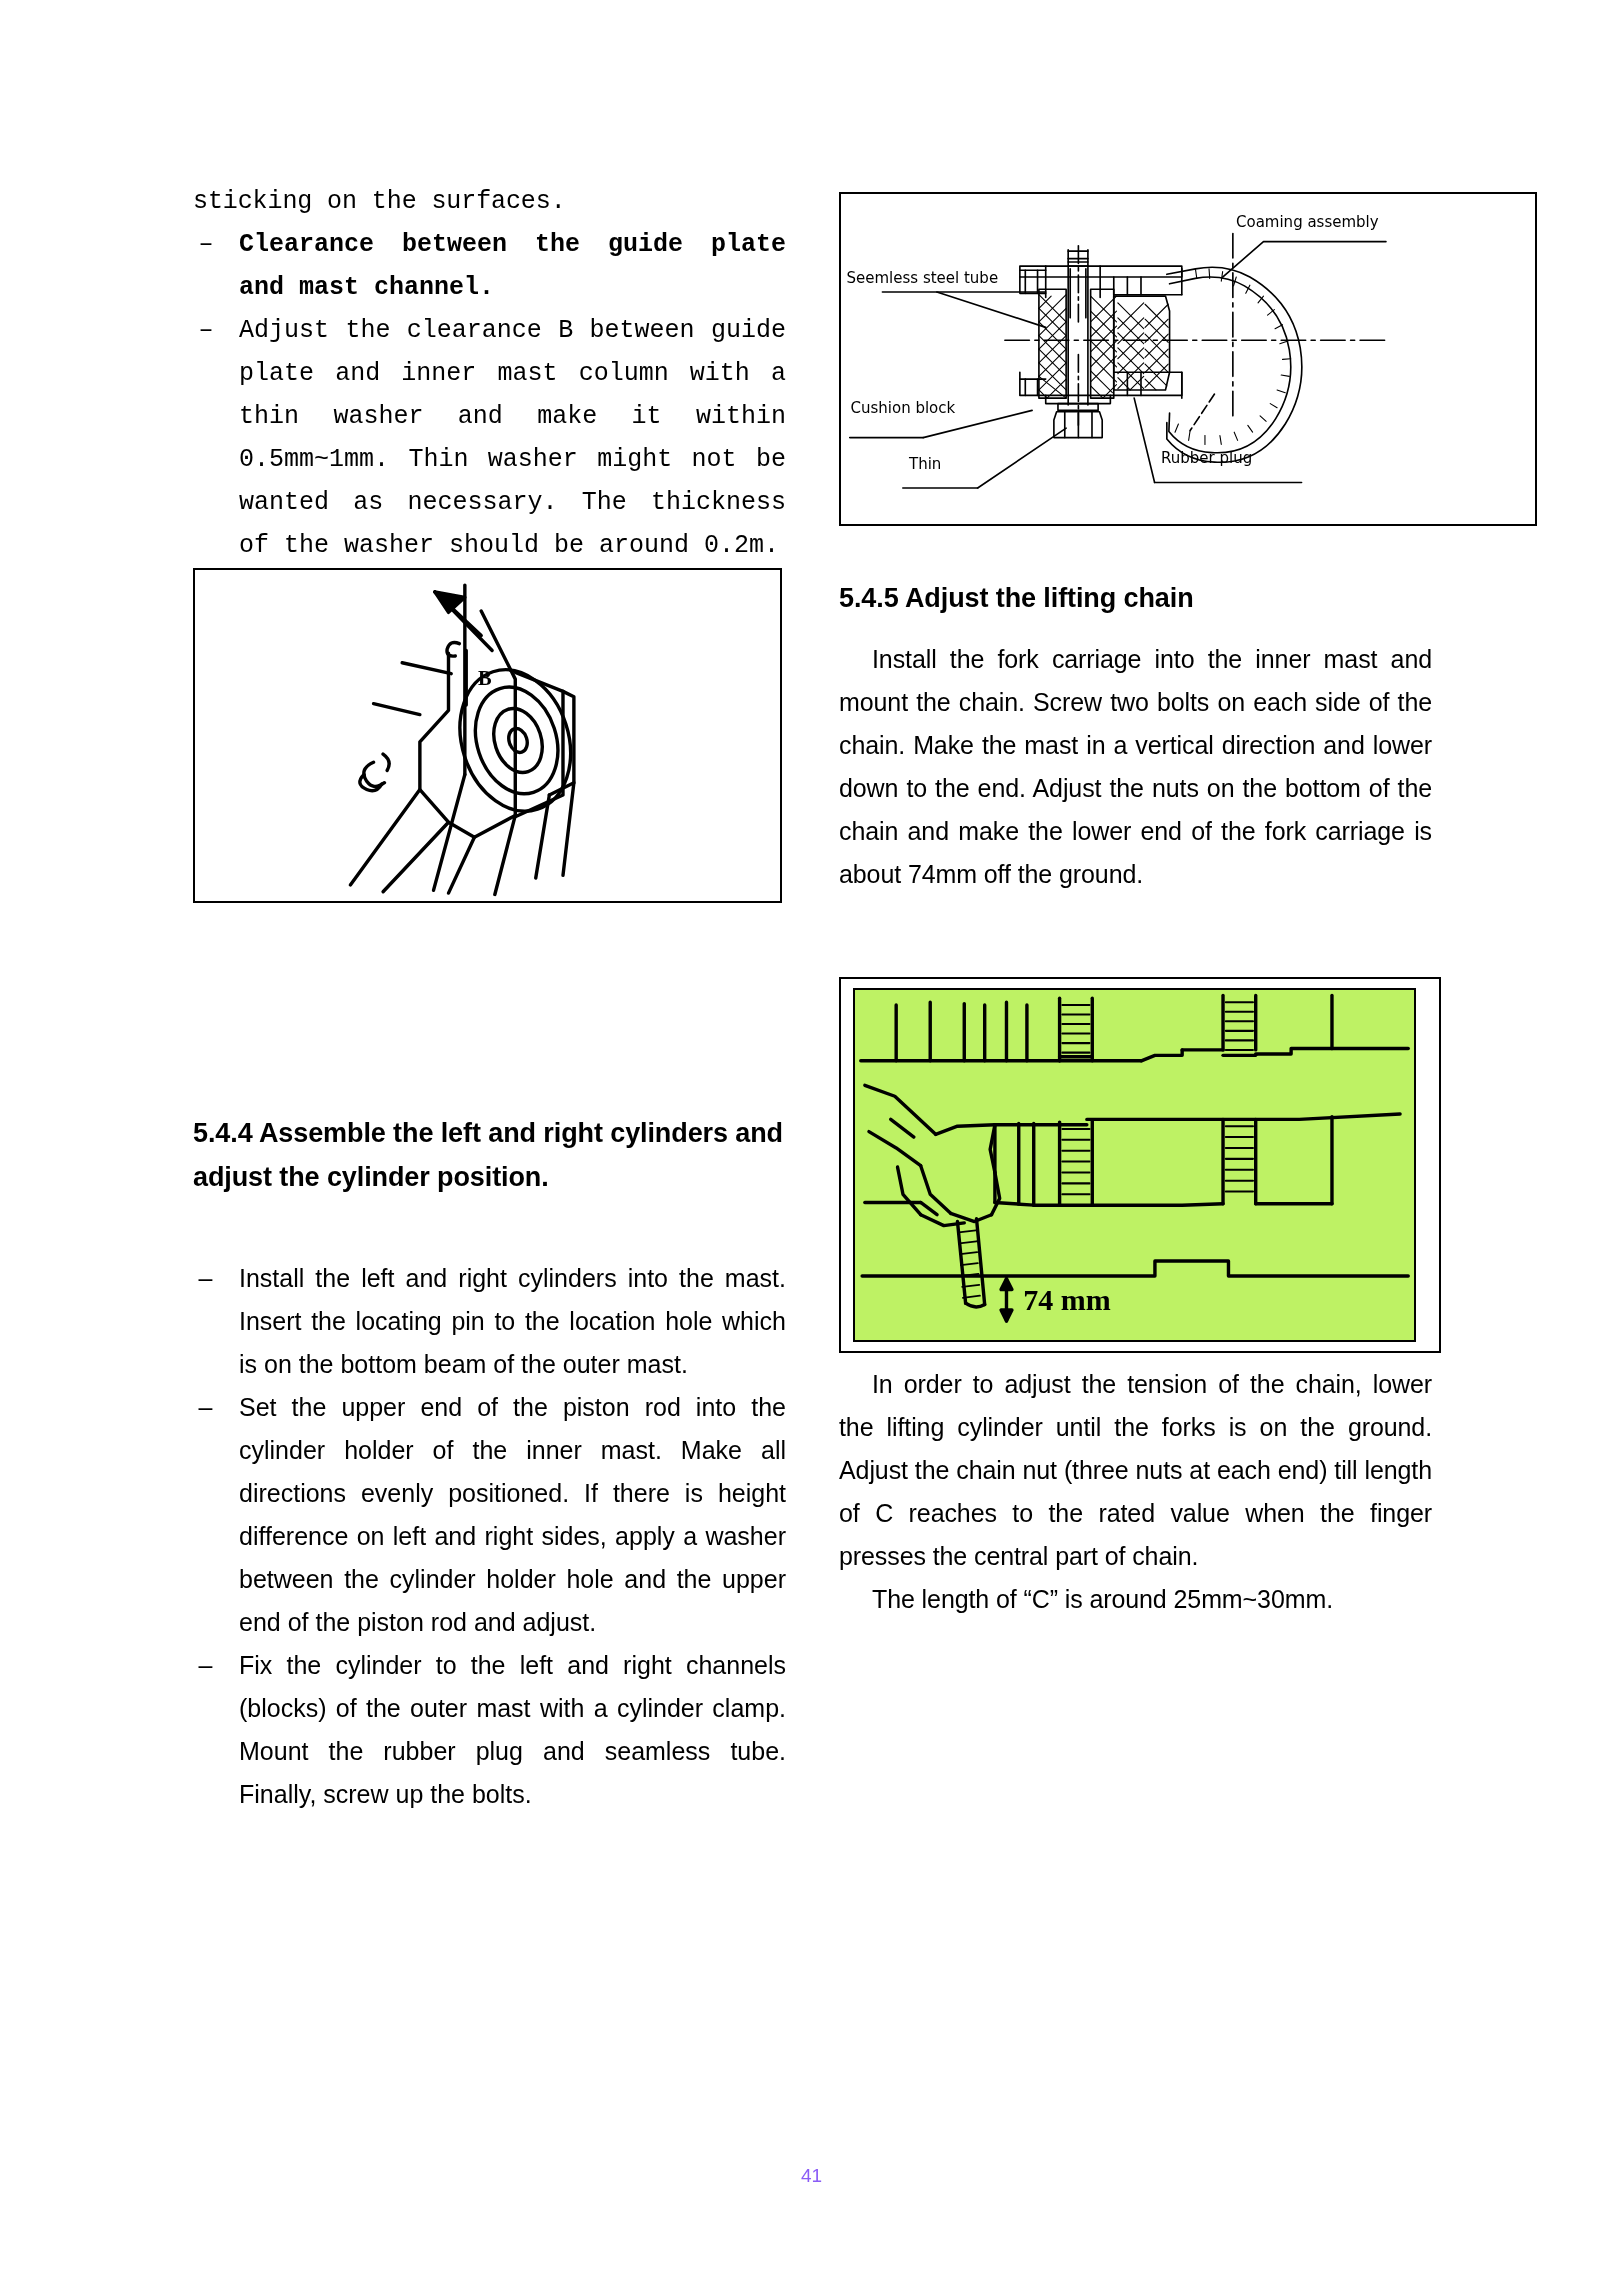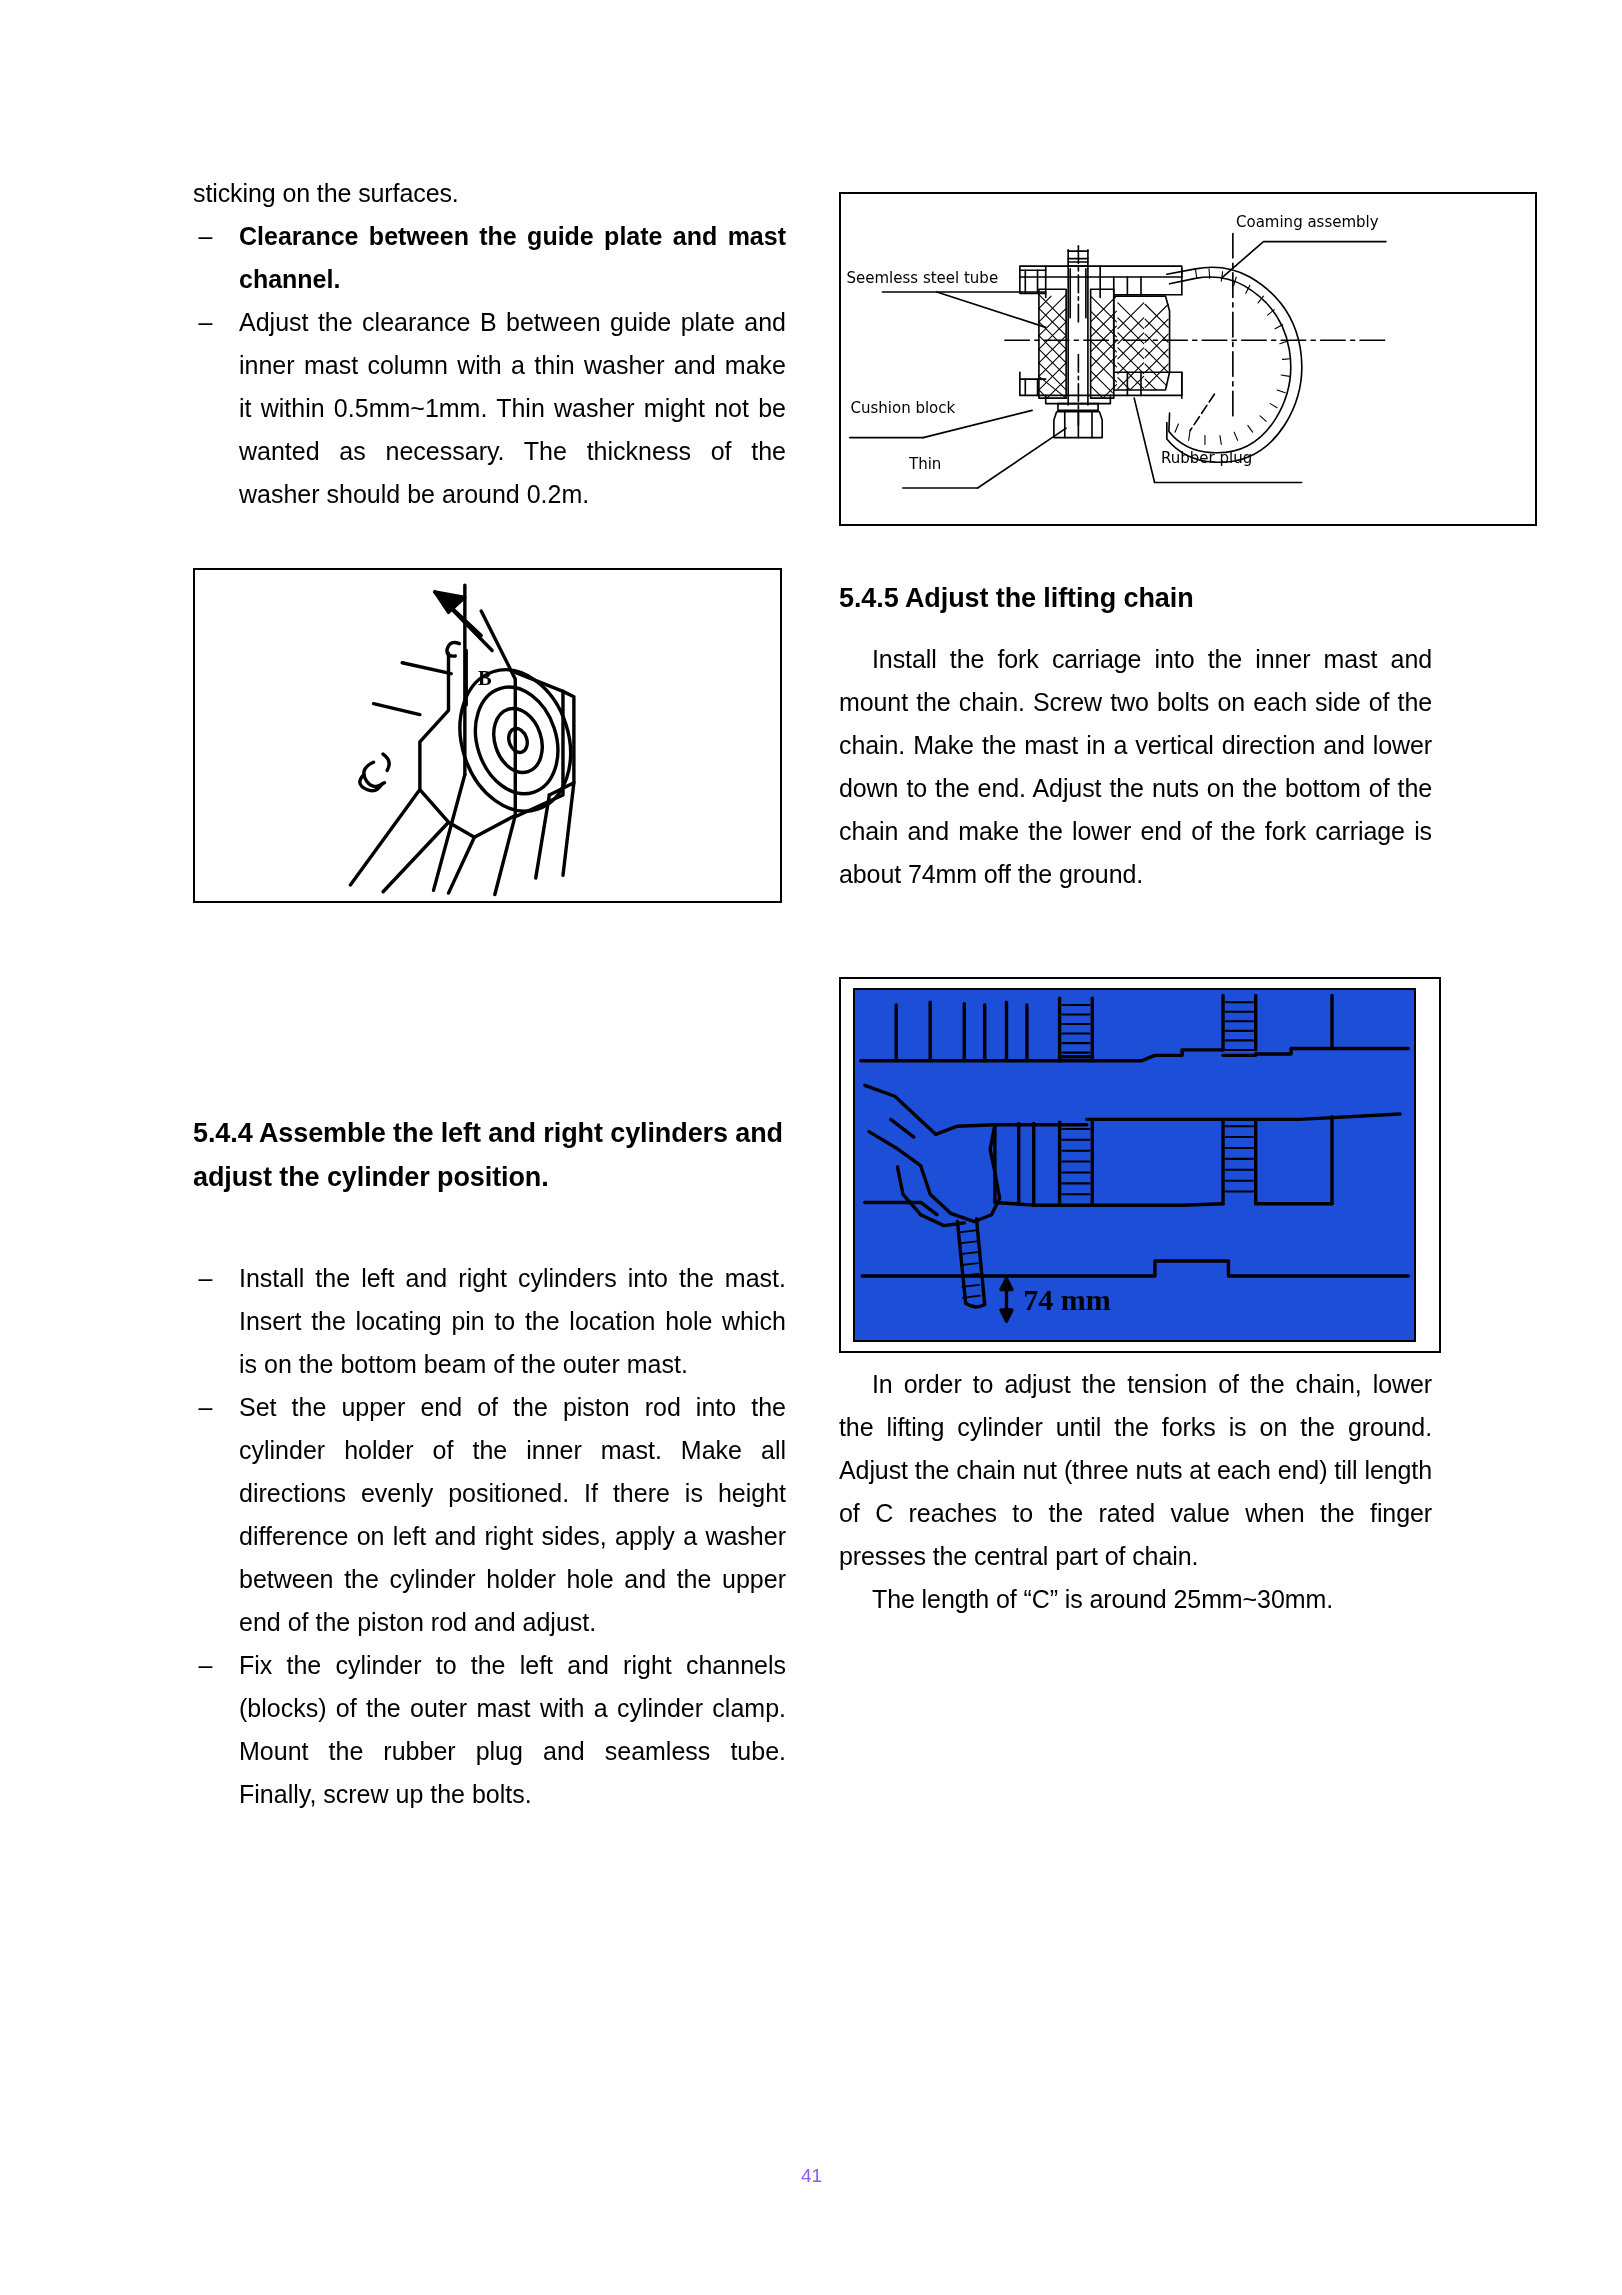--- a/index.html
+++ b/index.html
@@ -22,21 +22,21 @@
     width: 1623px;
     height: 2295px;
     background: #fff;
   }
 
   
   .col {
     position: absolute;
     width: 593px;
   }
-  .col-left  { left: 193px;  top: 172px; }
+  .col-left  { left: 193px;  top: 180px; font-family: Liberation Mono, monospace; }
 
   
   .para {
     font-size: 25px;
     line-height: 43px;
     text-align: justify;
     text-justify: inter-word;
     margin: 0;
     letter-spacing: -0.1px;
   }
@@ -77,21 +77,21 @@
   
   .figbox {
     position: absolute;
     border: 2.7px solid #000;
     background: #fff;
     box-sizing: border-box;
   }
   .figbox-inner {
     position: absolute;
     border: 2px solid #000;
-    background: #1d4ed8;
+    background: #bef264;
     box-sizing: border-box;
   }
   .figbox svg, .figbox-inner svg { display: block; }
 
   .fig-label {
     position: absolute;
     font-family: "DejaVu Sans", sans-serif;
     font-size: 15px;
     line-height: 16.4px;
     white-space: nowrap;

